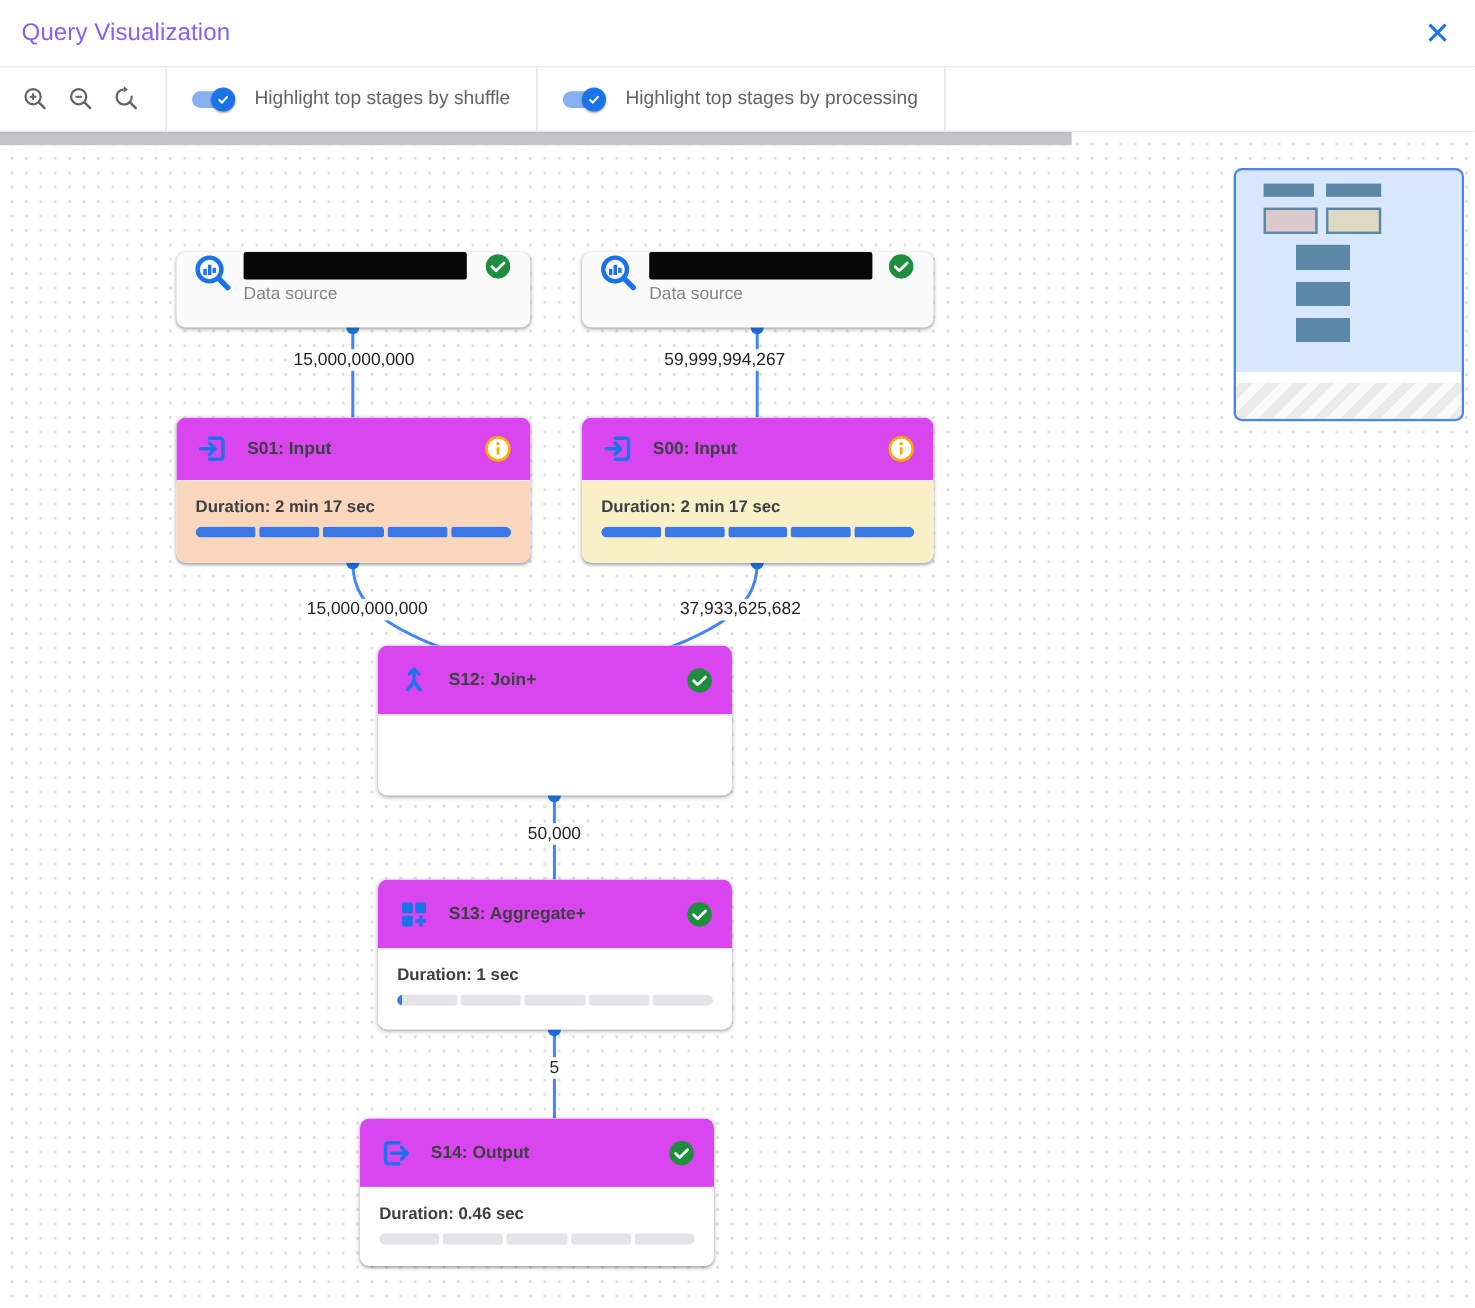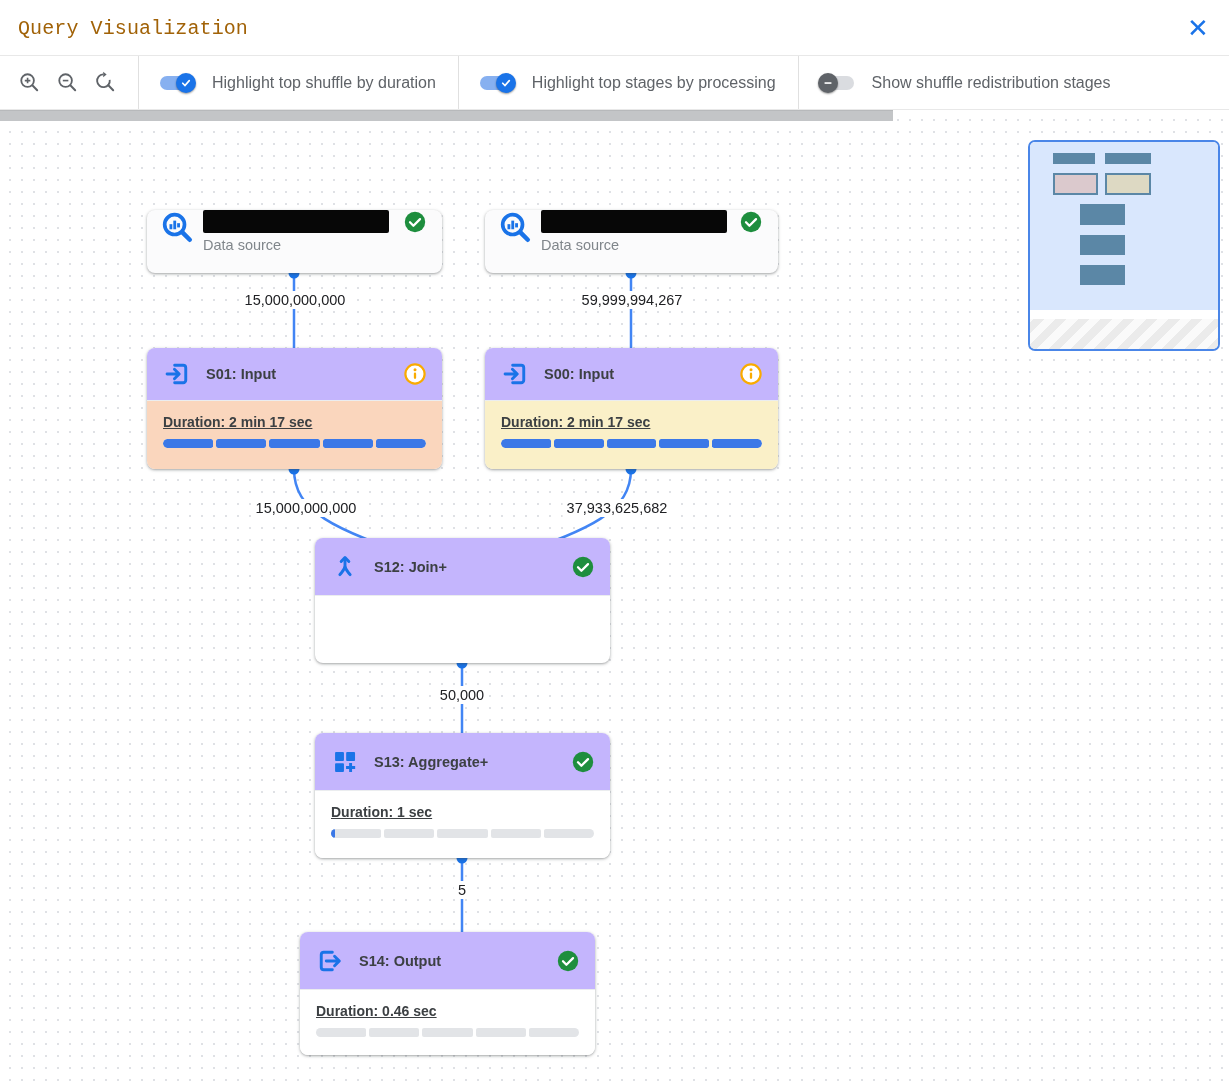--- a/index.html
+++ b/index.html
@@ -2,21 +2,21 @@
 <html><head>
 <meta charset="utf-8">
 <style>
   * { margin:0; padding:0; box-sizing:border-box; }
   html,body { width:1229px; height:1090px; overflow:hidden;
     font-family:"Liberation Sans","DejaVu Sans",sans-serif; background:#fff; }
 
   
   .header { position:relative; height:55px; background:#fff; }
   .header-title { position:absolute; left:18px; top:50%; transform:translateY(-50%);
-    font-size:20px; color:#a16207; letter-spacing:.1px;font-family:Liberation Mono, monospace; }
+    font-size:20px; color:#8b5cf6; letter-spacing:.1px; }
   .close-btn { position:absolute; right:16px; top:50%; transform:translateY(-50%);
     width:30px; height:30px; border:none; background:transparent; cursor:pointer;
     color:#1a73e8; font-size:26px; line-height:30px; text-align:center; font-weight:400; }
 
   
   .toolbar { position:relative; height:55px; display:flex; align-items:center;
     border-top:1px solid #e8e8e8; border-bottom:1px solid #e8e8e8; background:#fff; padding-left:10px; }
   .tool-btn { width:38px; height:38px; border:none; background:transparent; cursor:pointer;
     color:#5f6368; display:flex; align-items:center; justify-content:center; }
   .tool-btn svg { width:23px; height:23px; }
@@ -50,27 +50,27 @@
   .node { position:absolute; z-index:3; border-radius:8px; background:#fff; cursor:pointer;
     box-shadow:0 1px 2px rgba(60,64,67,.30), 0 1px 3px 1px rgba(60,64,67,.15); overflow:hidden; }
   .ds-node { display:flex; background:#fbfbfc; padding:0 15px 0 13px; }
   .ds-icon { width:34px; height:34px; flex:0 0 auto; }
   .ds-mid { flex:1; margin-left:9px; margin-right:8px; }
   .redacted { height:23px; width:186px; background:#070707; border-radius:2px; }
   .ds-label { font-size:14.5px; color:#80868b; margin-top:4px; }
   .status-icon { width:24px; height:24px; flex:0 0 auto; }
 
   .stage .node-head { display:flex; align-items:center; padding:0 15px 0 16px;
-    background:#c4b5fd; border-bottom:1px solid #ebedef; }
+    background:#d946ef; border-bottom:1px solid #ebedef; }
   .stage .nicon { width:28px; height:28px; flex:0 0 auto; }
   .stage .ntitle { flex:1; margin-left:15px; font-size:14.5px; font-weight:bold; color:#3c4043; }
   .node-duration { padding:13px 16px 0 16px; background:#fff; }
   .node-duration.hl-duration  { background:#fad6bd; }
   .node-duration.hl-processing{ background:#faf0c8; }
-  .dur-label { font-size:14px; font-weight:bold; color:#3c4043;text-decoration:underline; }
+  .dur-label { font-size:14px; font-weight:bold; color:#3c4043; }
   .progress-bar { display:flex; gap:3px; height:9px; margin-top:9px; }
   .progress-bar .seg { flex:1; background:#e2e4e7; border-radius:2px; overflow:hidden; }
   .progress-bar .seg:first-child { border-radius:5px 2px 2px 5px; }
   .progress-bar .seg:last-child  { border-radius:2px 5px 5px 2px; }
   .progress-bar .seg-fill { height:100%; background:#3b78e7; border-radius:inherit; }
 
   
   .minimap { position:absolute; left:1028px; top:30px; width:192px; height:211px; z-index:4;
     border:2px solid #4a86e8; border-radius:7px; background:#fff; overflow:hidden; cursor:pointer; }
   .mm-viewport { position:absolute; left:0; top:0; width:100%; height:168px; background:#d9e7fd; }
@@ -162,50 +162,38 @@
   <div class="toggle-group">
     <div class="switch on">
       <div class="track"></div>
       <div class="thumb">
         <svg class="glyph-check" width="12" height="12" viewBox="0 0 14 14">
             <path d="M3.2 7.3 L5.8 9.9 L10.8 4.3" stroke="#fff" stroke-width="2" fill="none" stroke-linecap="round"></path>
           </svg>
 
       </div>
     </div>
-    <span class="toggle-label">Highlight top shuffle by duration</span>
+    <span class="toggle-label">Highlight top stages by shuffle</span>
   </div>
   <div class="tb-divider"></div>
 
   <div class="toggle-group">
     <div class="switch on">
       <div class="track"></div>
       <div class="thumb">
         <svg class="glyph-check" width="12" height="12" viewBox="0 0 14 14">
             <path d="M3.2 7.3 L5.8 9.9 L10.8 4.3" stroke="#fff" stroke-width="2" fill="none" stroke-linecap="round"></path>
           </svg>
 
       </div>
     </div>
     <span class="toggle-label">Highlight top stages by processing</span>
   </div>
   <div class="tb-divider"></div>
 
-  <div class="toggle-group">
-    <div class="switch off">
-      <div class="track"></div>
-      <div class="thumb">
-
-        <svg class="glyph-minus" width="12" height="12" viewBox="0 0 14 14">
-            <rect x="3" y="6.1" width="8" height="1.9" fill="#fff"></rect>
-          </svg>
-      </div>
-    </div>
-    <span class="toggle-label">Show shuffle redistribution stages</span>
-  </div>
 </div>
 
 <div class="canvas">
   <div class="hscrollbar"></div>
 
   <svg class="edges-svg" width="1229" height="980">
     <g stroke="#4285f4" stroke-width="2.5" fill="none">
       <line x1="294" y1="163" x2="294" y2="238"></line>
       <line x1="631" y1="163" x2="631" y2="238"></line>
       <path d="M294 359 C294 400 330 420 432 452"></path>
@@ -217,21 +205,21 @@
       <circle cx="294" cy="163" r="5.5"></circle>
       <circle cx="631" cy="163" r="5.5"></circle>
       <circle cx="294" cy="359" r="5.5"></circle>
       <circle cx="631" cy="359" r="5.5"></circle>
       <circle cx="462" cy="553" r="5.5"></circle>
       <circle cx="462" cy="748" r="5.5"></circle>
     </g>
   </svg>
 
   <span class="edge-label" style="left:295px; top:190px">15,000,000,000</span>
-  <span class="edge-label" style="left:632px; top:190px">59,999,994,267</span>
+  <span class="edge-label" style="left:604px; top:190px">59,999,994,267</span>
   <span class="edge-label" style="left:306px; top:398px">15,000,000,000</span>
   <span class="edge-label" style="left:617px; top:398px">37,933,625,682</span>
   <span class="edge-label" style="left:462px; top:585px">50,000</span>
   <span class="edge-label" style="left:462px; top:780px">5</span>
 
   <div class="node ds-node" style="left:147px; top:100px; width:295px; height:63px">
     <svg class="ds-icon">
         <use href="#sym-bq"></use>
       </svg>
     <div class="ds-mid">

